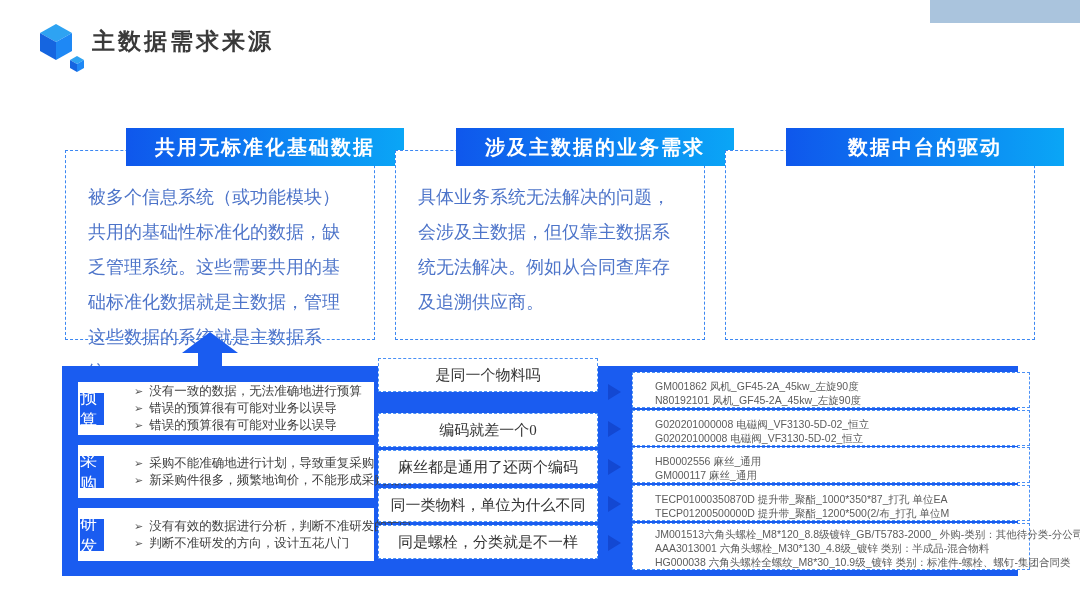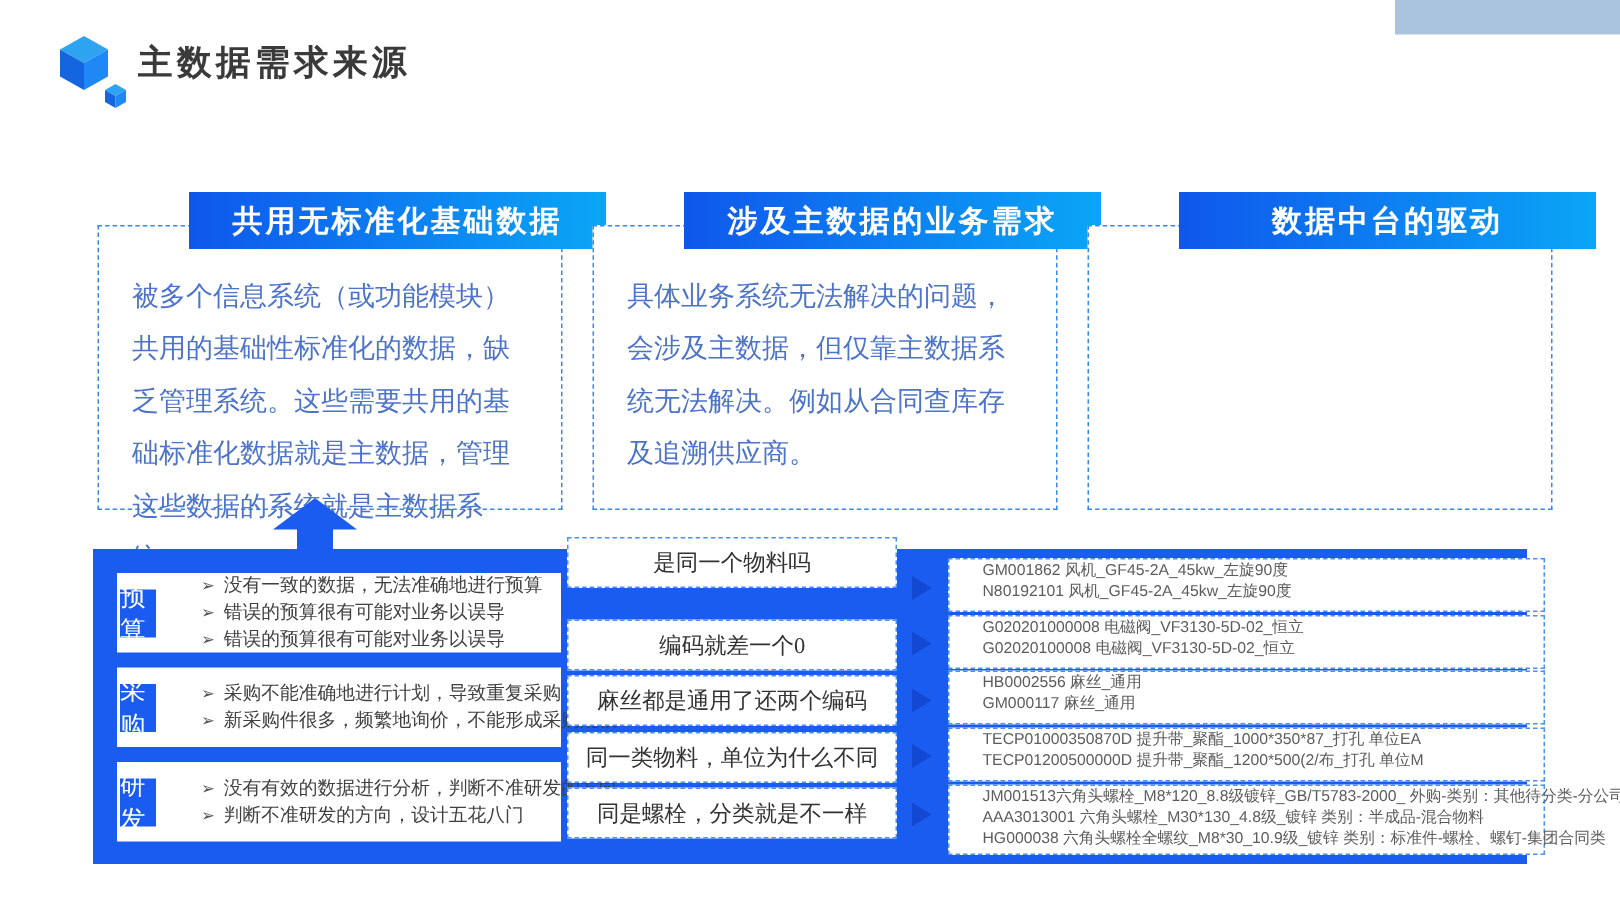--- a/index.html
+++ b/index.html
@@ -43,21 +43,21 @@
   .qbox{position:absolute;left:378px;width:220px;height:34px;background:#fff;
         border:1.5px dashed #4a90f5;box-sizing:border-box;display:flex;
         align-items:center;justify-content:center;font-size:15px;color:#333;}
 
   .marker{position:absolute;left:608px;width:0;height:0;
           border-top:8px solid transparent;border-bottom:8px solid transparent;
           border-left:13px solid #1348d2;}
 
   .ebox{position:absolute;left:632px;width:398px;background:#fff;
         border:1.5px dashed #4a90f5;box-sizing:border-box;display:flex;
-        flex-direction:column;justify-content:flex-start;padding-left:22px;
+        flex-direction:column;justify-content:flex-end;padding-left:22px;
         font-family:"Liberation Sans","DejaVu Sans",sans-serif;}
   .ebox .eline{font-size:10.5px;line-height:14px;color:#5c5c5c;white-space:nowrap;}
 </style>
 </head>
 <body>
 
 <div id="slide">
 
   <div class="topbar"></div>
 

